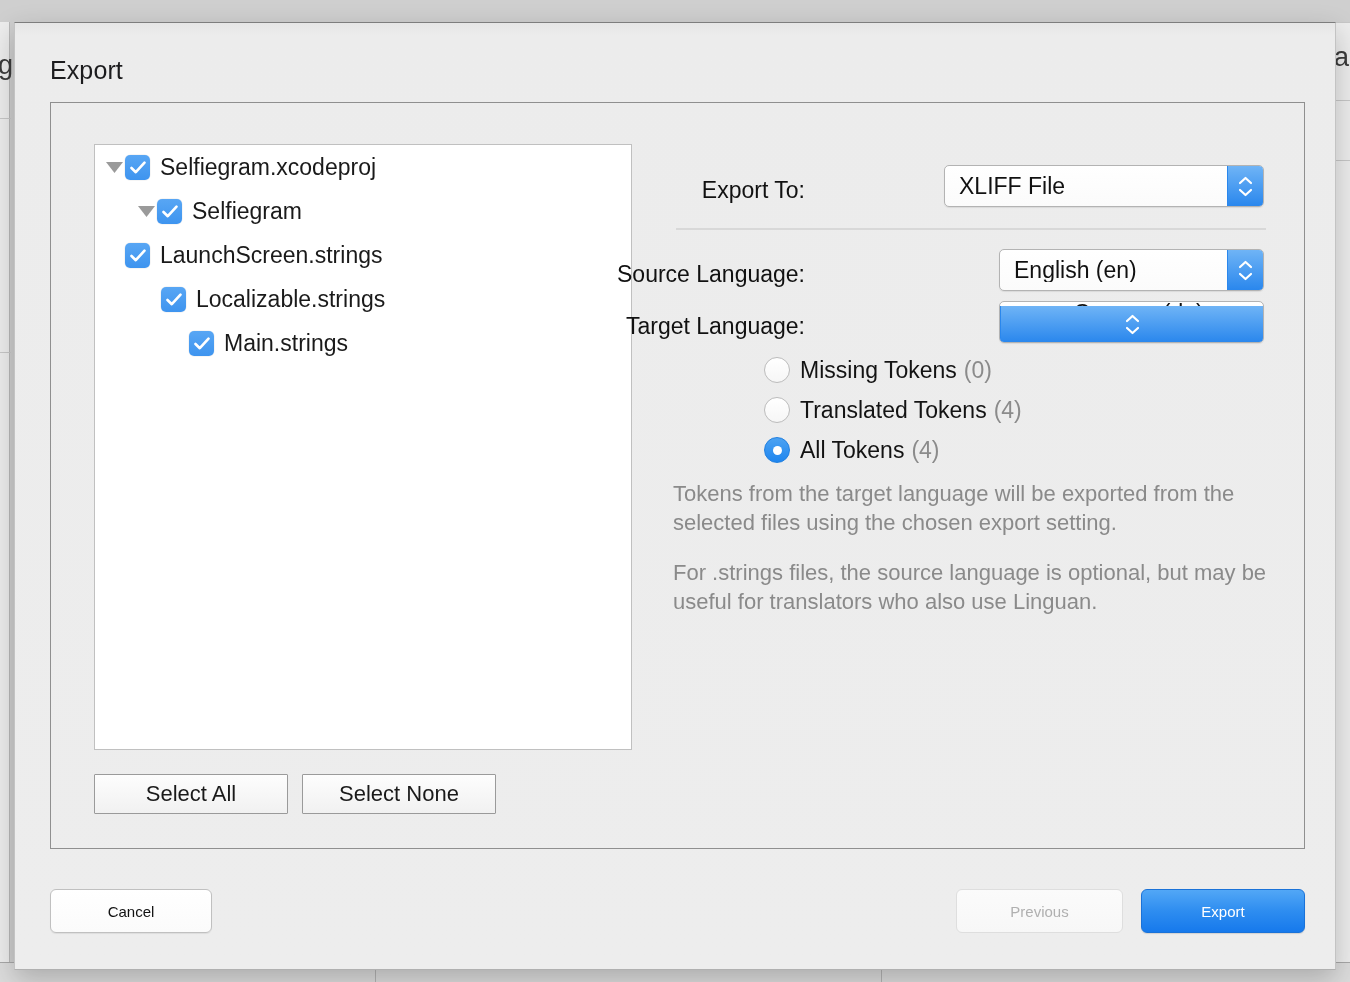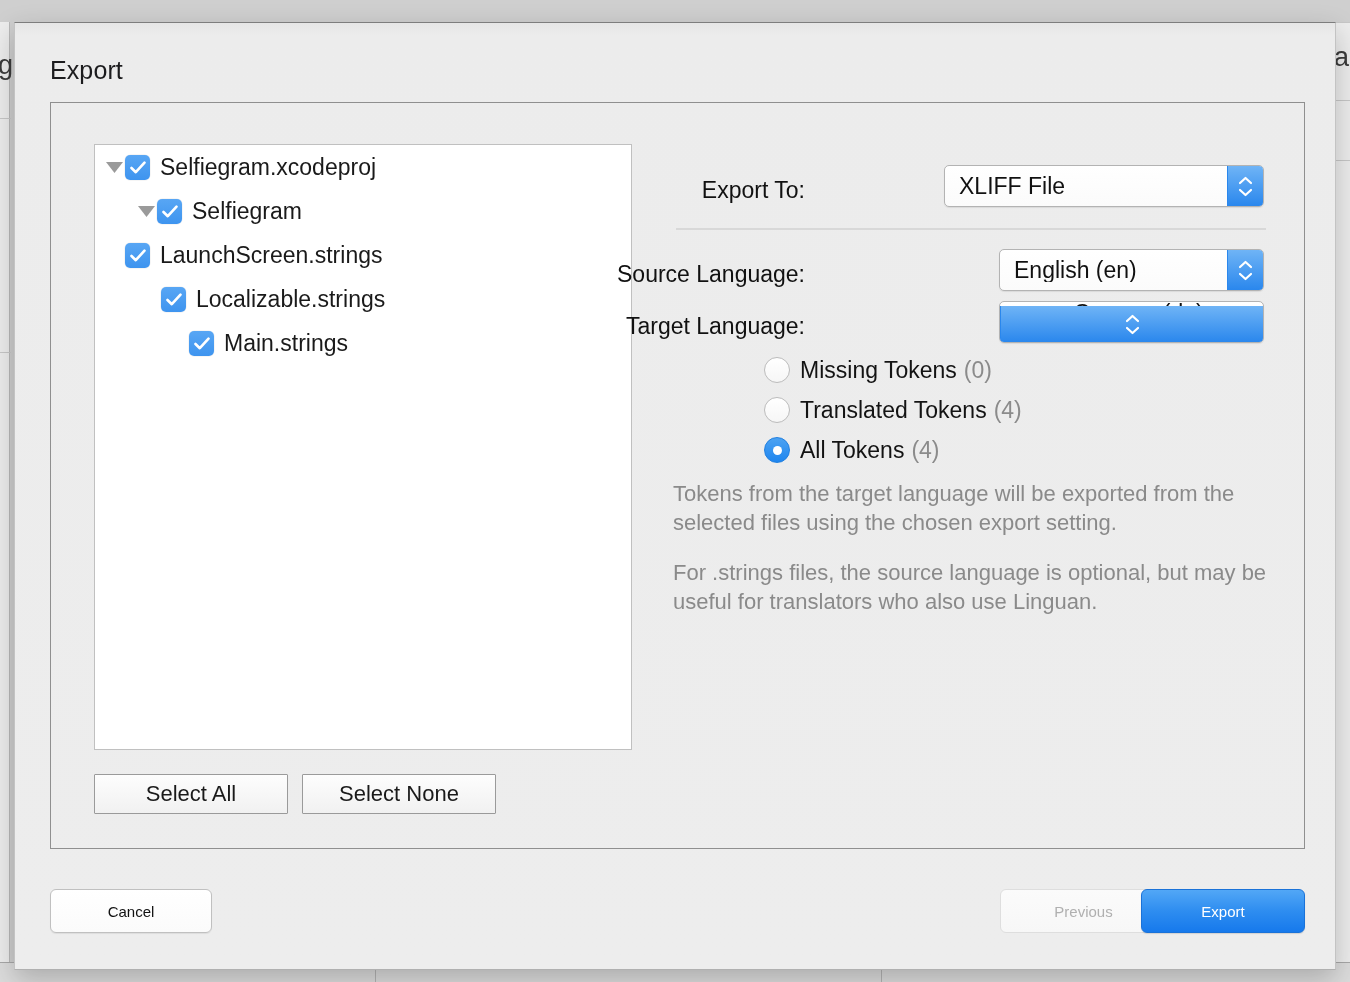--- a/index.html
+++ b/index.html
@@ -287,21 +287,21 @@
     white-space: nowrap;
   }
   #cancel-button {
     left: 35px; top: 866px; width: 162px;
     background: linear-gradient(to bottom, #ffffff, #fbfbfb);
     border: 1px solid #c0c0c0;
     color: #111111;
     box-shadow: 0 1px 1px rgba(0,0,0,0.07);
   }
   #previous-button {
-    left: 985px; top: 866px; width: 167px;
+    left: 941px; top: 866px; width: 167px;
     background: linear-gradient(to bottom, #fbfbfb, #f7f7f7);
     border: 1px solid #dedede;
     color: #b0b0b0;
   }
   #export-button {
     left: 1126px; top: 866px; width: 164px;
     background: linear-gradient(to bottom, #52a7f6 0%, #2e8df0 50%, #1679ec 100%);
     border: 1px solid #1a72d8;
     color: #ffffff;
     box-shadow: 0 1px 1px rgba(0,0,0,0.12);

